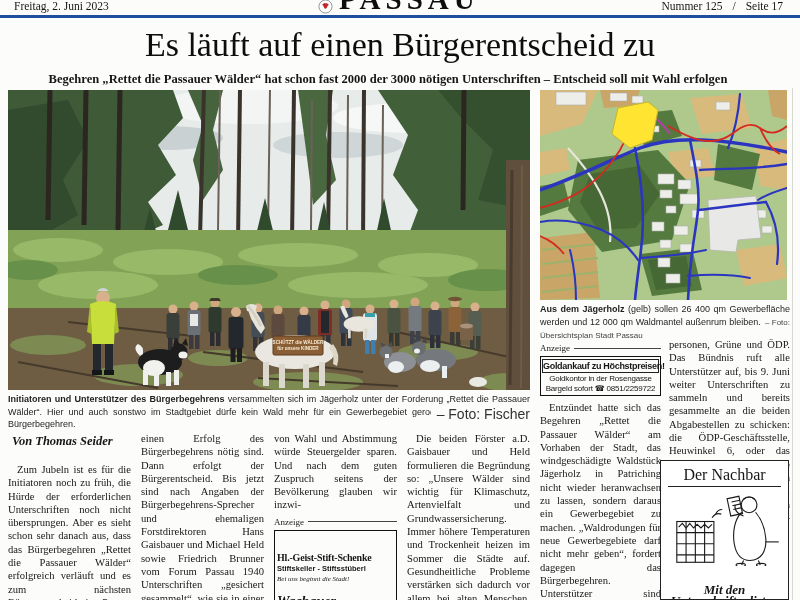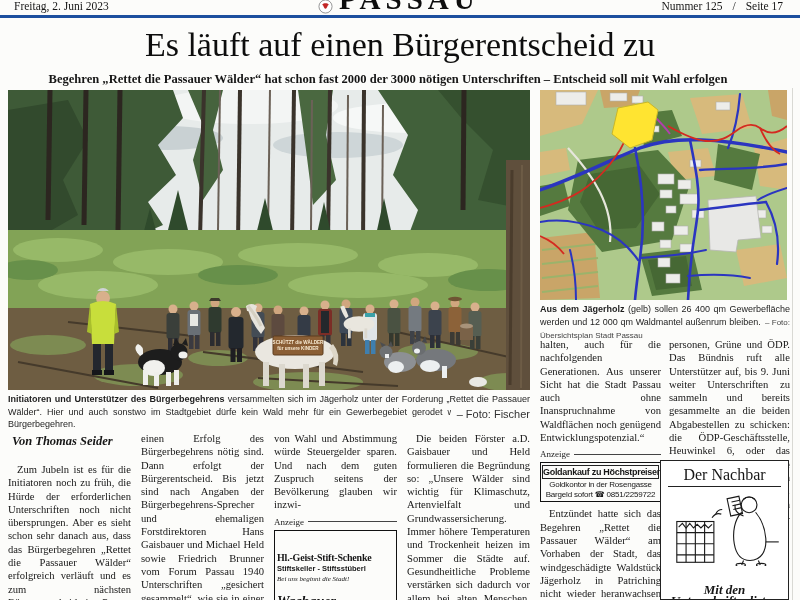--- a/index.html
+++ b/index.html
@@ -22,21 +22,21 @@
     font-size:34px;color:#0d0d0d;white-space:nowrap;}
   .subhead{position:absolute;left:0;top:69px;width:776px;text-align:center;white-space:nowrap;}
   .subhead b{display:inline-block;font-size:13.5px;transform:scaleX(.93);transform-origin:center;}
   
   .lead-photo{position:absolute;left:8px;top:90px;width:522px;height:300px;overflow:hidden;background:#7da05a;}
   .aerial-map{position:absolute;left:540px;top:90px;width:247px;height:210px;overflow:hidden;background:#aec98b;}
   .page-edge{position:absolute;left:792px;top:88px;width:1px;height:512px;background:#d9d9d4;}
   
   .caption{font-family:"Liberation Sans", sans-serif;font-size:9px;line-height:12.5px;color:#1e1e1e;text-align:justify;}
   .photo-caption{position:absolute;left:8px;top:393px;width:522px;height:28px;}
-  .photo-caption .credit{position:absolute;right:0;bottom:1px;font-size:11px;color:#333;background:#fcfcfa;padding-left:6px;}
+  .photo-caption .credit{position:absolute;right:0;bottom:1px;font-size:14px;color:#333;background:#fcfcfa;padding-left:6px;}
   .map-caption{position:absolute;left:540px;top:303px;width:250px;height:28px;}
   .caption b{font-weight:bold;}
   .caption .credit-inline{font-size:8px;color:#444;margin-left:4px;}
   
   .byline{font-style:italic;font-weight:bold;font-size:12.5px;margin:2px 0 14px 4px;}
   .cols-left{position:absolute;left:8px;top:432px;width:522px;height:172px;overflow:hidden;display:flex;gap:10px;}
   .cols-right{position:absolute;left:540px;top:338px;width:250px;height:262px;overflow:hidden;display:flex;gap:8px;}
   .col{width:123px;flex:0 0 123px;}
   .colr{width:121px;flex:0 0 121px;}
   .col p,.colr p{margin:0;font-size:10.6px;line-height:13.3px;text-align:justify;}
@@ -465,21 +465,20 @@
     <p>schen, dass das erreichbar ist, wenn wir bei der Unterschriftensammlung bis zum 9. Juni alle noch einmal durchstarten.“</p>
 
   </div>
   <div class="col">
     <p class="ind">Die beiden Förster a.D. Gaisbauer und Held formulieren die Begründung so: „Unsere Wälder sind wichtig für Klimaschutz, Artenvielfalt und Grundwassersicherung. Immer höhere Temperaturen und Trockenheit heizen im Sommer die Städte auf. Gesundheitliche Probleme verstärken sich dadurch vor allem bei alten Menschen, Kindern und kranken Personen. Flächen mit Bäumen, Sträuchern und Wiesen sowie Wasserflächen in günstiger und ausreichender Verteilung können</p>
   </div>
 </div>
 
 <div class="cols-right">
   <div class="colr">
-    <p>halten, auch für die nachfolgenden Generationen. Aus unserer Sicht hat die Stadt Passau auch ohne Inanspruchnahme von Waldflächen noch genügend Entwicklungspotenzial.“</p>
     <div class="ad-label">
         <span>Anzeige</span>
         <span class="rule"></span>
       </div>
     <div class="ad-gold">
       <span class="g1">Goldankauf zu Höchstpreisen!</span>
       <span class="g2">Goldkontor in der Rosengasse</span>
       <span class="g3">Bargeld sofort ☎ 0851/2259722</span>
     </div>
     <p class="ind">Entzündet hatte sich das Begehren „Rettet die Passauer Wälder“ am Vorhaben der Stadt, das windgeschädigte Waldstück Jägerholz in Patriching nicht wieder heranwachsen zu lassen, sondern daraus ein Gewerbegebiet zu machen. „Waldrodungen für neue Gewerbegebiete darf nicht mehr geben“, fordert dagegen das Bürgerbegehren. Unterstützer sind Bürgerinitiative Jägerholz, Bund Naturschutz, Landesbund für Vogelschutz, Naturwissenschaftlicher Verein, BI gegen die Nordtan-</p>

